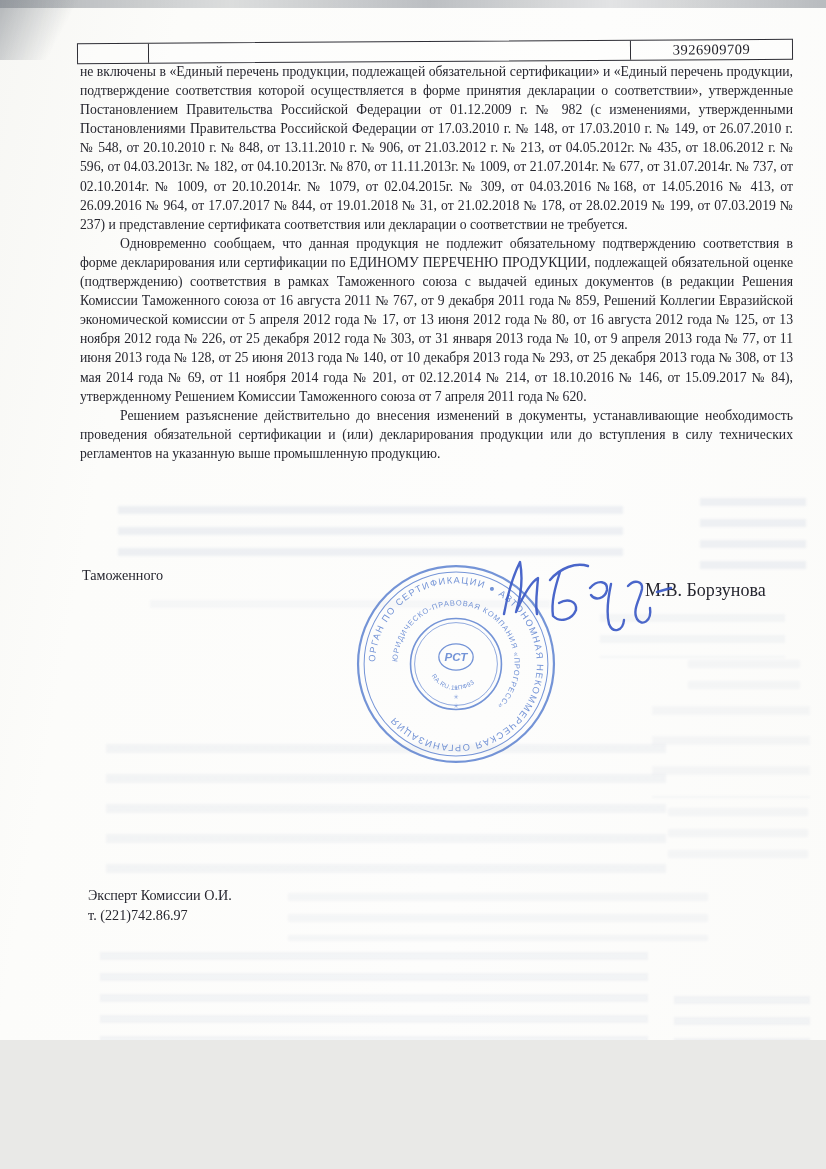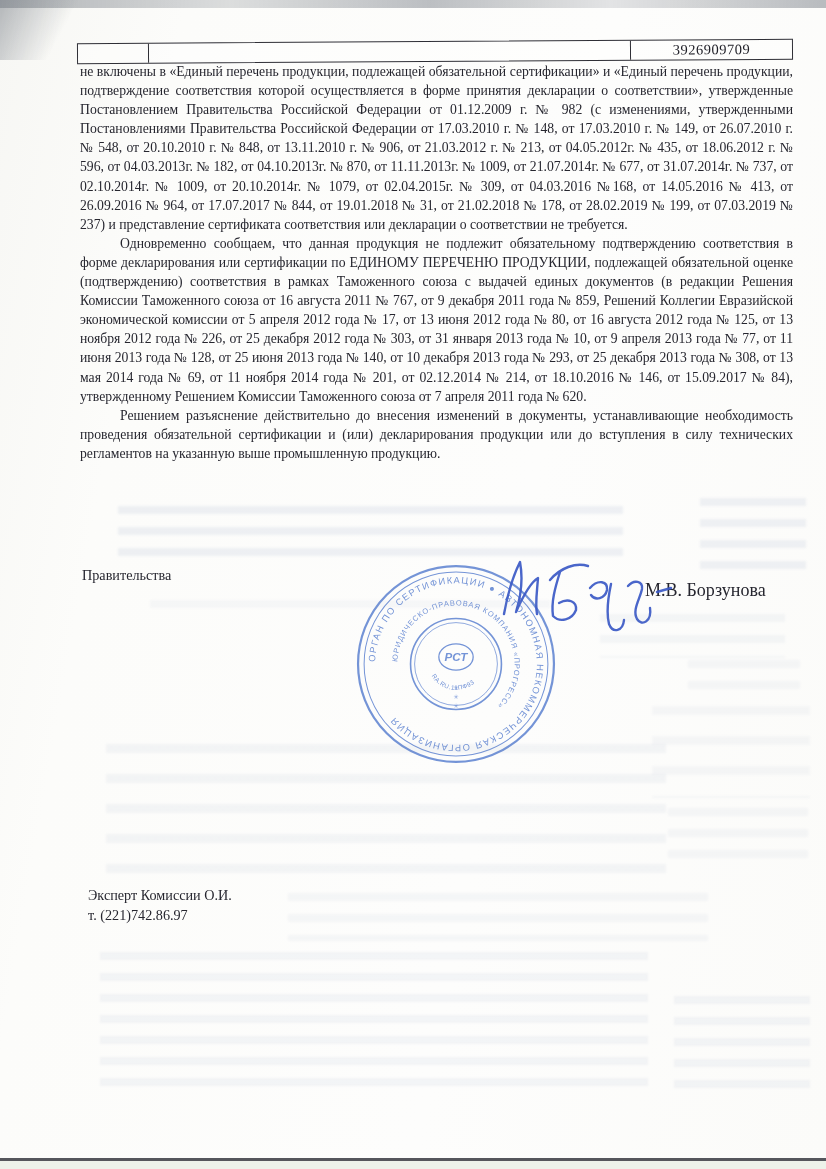--- a/index.html
+++ b/index.html
@@ -1,18 +1,18 @@
 <!DOCTYPE html>
 <html><head>
 <meta charset="utf-8">
 <style>
   html,body{margin:0;padding:0;background:#e9e9e7;}
   .page{
     position:relative;
-    width:826px;height:1169px;
+    width:826px;height:1040px;
     background:linear-gradient(100deg,#f7f7f4 0%,#fcfcfa 18%,#fdfdfc 60%,#fbfbf9 100%);
     overflow:hidden;
     font-family:"Liberation Serif", serif;
     color:#24242e;
   }
   
   .top-band{position:absolute;left:0;top:0;width:826px;height:8px;
     background:linear-gradient(90deg,rgba(118,124,132,.55),rgba(150,155,160,.32) 28%,rgba(118,124,132,.48) 52%,rgba(160,163,168,.28) 74%,rgba(118,124,132,.5));
     filter:blur(.6px);}
   .corner-shade{position:absolute;left:0;top:0;width:104px;height:60px;
@@ -61,21 +61,21 @@
     <div class="cell c3">3926909709</div>
   </div>
 
   <div class="body-text">
     <p>не включены в «Единый перечень продукции, подлежащей обязательной сертификации» и «Единый перечень продукции, подтверждение соответствия которой осуществляется в форме принятия декларации о соответствии», утвержденные Постановлением Правительства Российской Федерации от 01.12.2009 г. № 982 (с изменениями, утвержденными Постановлениями Правительства Российской Федерации от 17.03.2010 г. № 148, от 17.03.2010 г. № 149, от 26.07.2010 г. № 548, от 20.10.2010 г. № 848, от 13.11.2010 г. № 906, от 21.03.2012 г. № 213, от 04.05.2012г. № 435, от 18.06.2012 г. № 596, от 04.03.2013г. № 182, от 04.10.2013г. № 870, от 11.11.2013г. № 1009, от 21.07.2014г. № 677, от 31.07.2014г. № 737, от 02.10.2014г. № 1009, от 20.10.2014г. № 1079, от 02.04.2015г. № 309, от  04.03.2016 №168, от 14.05.2016 № 413, от 26.09.2016 № 964, от 17.07.2017 № 844, от 19.01.2018 № 31, от 21.02.2018 № 178, от 28.02.2019 № 199, от 07.03.2019 № 237) и представление сертификата соответствия или декларации о соответствии не требуется.</p>
     <p class="indent">Одновременно сообщаем, что данная продукция не подлежит обязательному подтверждению соответствия в форме декларирования или сертификации по ЕДИНОМУ ПЕРЕЧЕНЮ ПРОДУКЦИИ, подлежащей обязательной оценке (подтверждению) соответствия в рамках Таможенного союза с выдачей единых документов (в редакции Решения Комиссии Таможенного союза от 16 августа 2011 № 767, от 9 декабря 2011 года № 859, Решений Коллегии Евразийской экономической комиссии от 5 апреля 2012 года № 17, от 13 июня 2012 года № 80, от 16 августа 2012 года № 125, от 13 ноября 2012 года № 226, от 25 декабря 2012 года № 303, от 31 января 2013 года № 10, от 9 апреля 2013 года № 77, от 11 июня 2013 года № 128, от 25 июня 2013 года № 140, от 10 декабря 2013 года № 293, от 25 декабря 2013 года № 308, от 13 мая 2014 года № 69, от 11 ноября 2014 года № 201, от 02.12.2014 № 214, от 18.10.2016 № 146, от 15.09.2017 № 84), утвержденному Решением Комиссии Таможенного союза от 7 апреля 2011 года № 620.</p>
     <p class="indent">Решением разъяснение действительно до внесения изменений в документы, устанавливающие необходимость проведения обязательной сертификации и (или) декларирования продукции или до вступления в силу технических регламентов на указанную выше промышленную продукцию.</p>
   </div>
 
   <div class="sig-title">
-    <div>Правительства</div>
+    <div>Таможенного</div>
   </div>
   <div class="sig-name">М.В. Борзунова</div>
 
   <svg class="stamp" viewBox="0 0 204 204">
     <defs>
       <path id="ringA" d="M 22,102 A 80,80 0 1 1 182,102 A 80,80 0 1 1 22,102"></path>
       <path id="ringB" d="M 44,102 A 58,58 0 1 1 160,102 A 58,58 0 1 1 44,102"></path>
       <path id="arcC" d="M 76,110 A 28,28 0 0 0 128,110"></path>
     </defs>
     <g fill="none" stroke="#6286d2">

